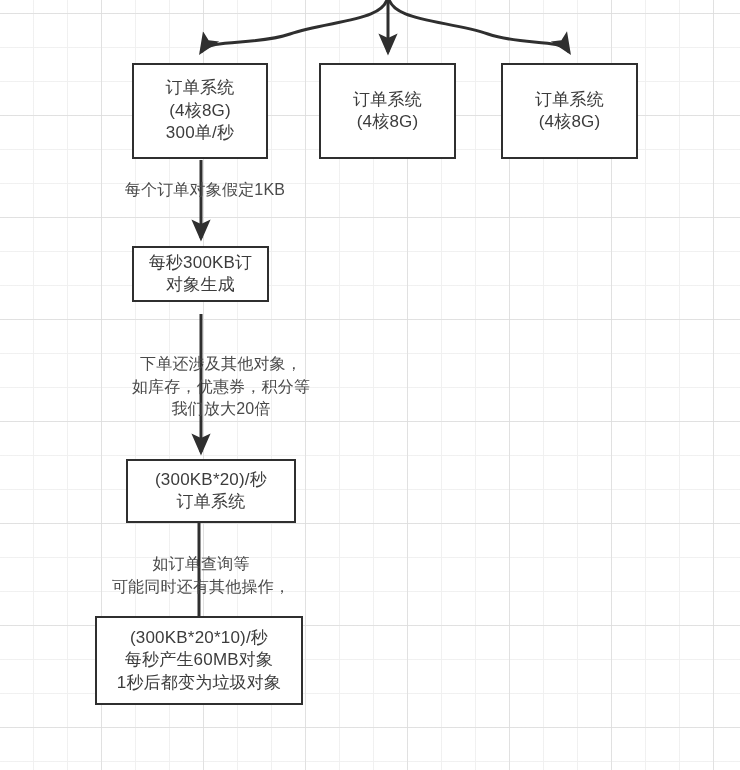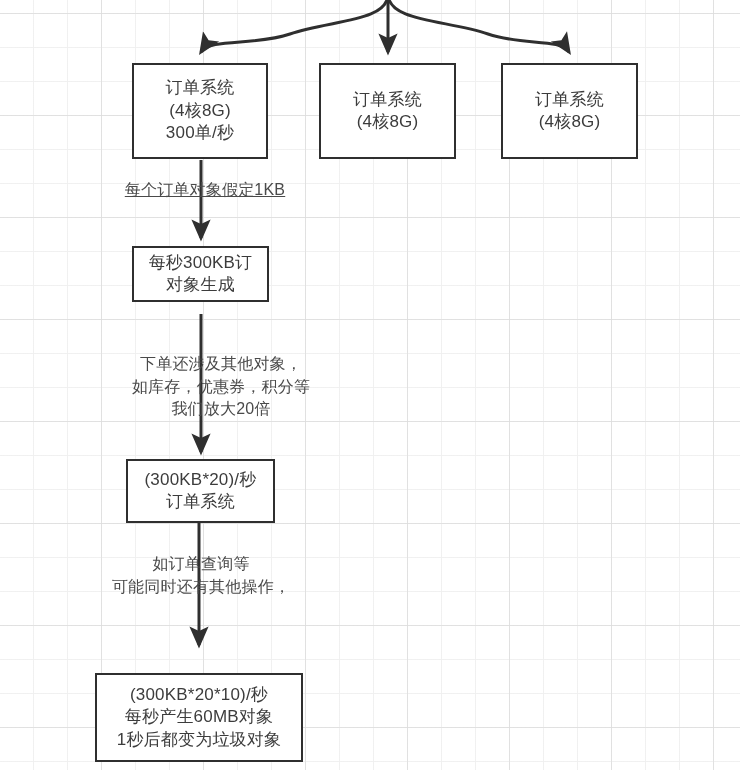--- a/index.html
+++ b/index.html
@@ -107,44 +107,44 @@
   <div class="node" style="left:319px; top:63px; width:137px; height:96px;">
     <span class="line">订单系统</span>
     <span class="line">(4核8G)</span>
   </div>
 
   <div class="node" style="left:501px; top:63px; width:137px; height:96px;">
     <span class="line">订单系统</span>
     <span class="line">(4核8G)</span>
   </div>
 
-  <div class="edge-label" style="left:205px; top:179px;text-decoration:underline;">
+  <div class="edge-label" style="left:205px; top:179px;">
     <span class="line">每个订单对象假定1KB</span>
   </div>
 
   <div class="node" style="left:132px; top:246px; width:137px; height:56px;">
     <span class="line">每秒300KB订</span>
     <span class="line">对象生成</span>
   </div>
 
   <div class="edge-label" style="left:205px; top:353px;margin-left:16px;">
     <span class="line">下单还涉及其他对象，</span>
     <span class="line">如库存，优惠券，积分等</span>
     <span class="line">我们放大20倍</span>
   </div>
 
-  <div class="node" style="left:126px; top:459px; width:149px; height:64px;">
+  <div class="node" style="left:126px; top:459px; width:170px; height:64px;">
     <span class="line">(300KB*20)/秒</span>
     <span class="line">订单系统</span>
   </div>
 
   <div class="edge-label" style="left:201px; top:553px;">
     <span class="line">如订单查询等</span>
     <span class="line">可能同时还有其他操作，</span>
   </div>
 
-  <div class="node" style="left:95px; top:673px; width:208px; height:89px;">
+  <div class="node" style="left:95px; top:616px; width:208px; height:89px;">
     <span class="line">(300KB*20*10)/秒</span>
     <span class="line">每秒产生60MB对象</span>
     <span class="line">1秒后都变为垃圾对象</span>
   </div>
 
 </div>
 
 </body></html>

